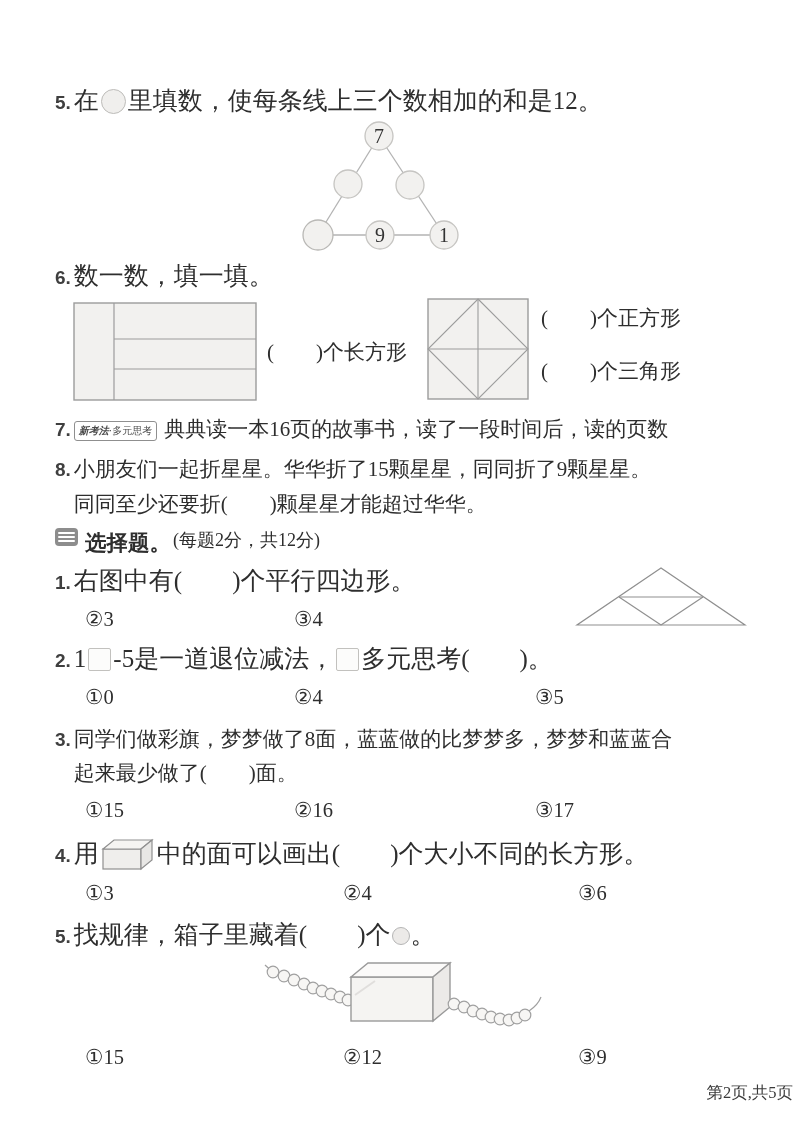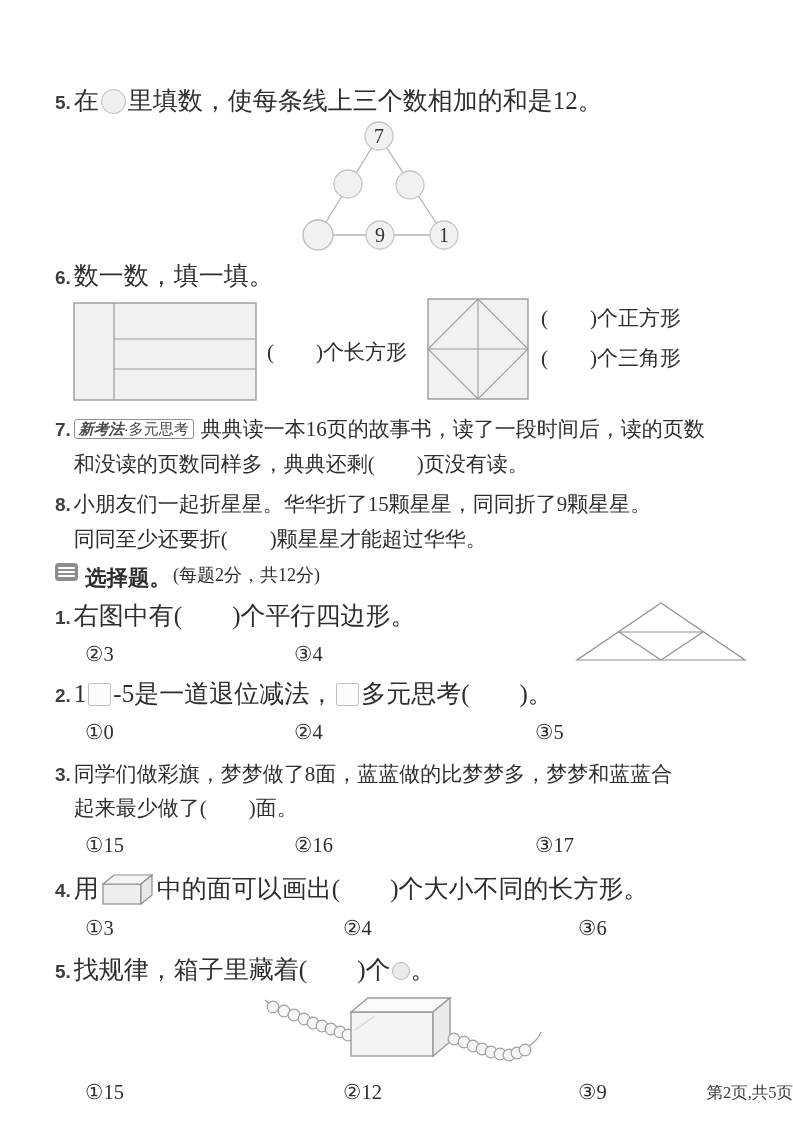--- a/index.html
+++ b/index.html
@@ -15,26 +15,26 @@
       font-size:19px;color:#3f3f3f;flex:0 0 auto;padding-right:3px;}
   .qtext{font-size:25px;line-height:33px;}
   .qbody{font-size:21px;line-height:35px;flex:1 1 auto;}
 
   
   .tri-wrap{margin:3px 0 0 243px;width:168px;height:133px;}
   .figrow{margin-top:10px;display:flex;align-items:flex-start;}
   .fig1{margin-left:18px;}
   .figlabel{font-size:21px;align-self:center;margin-left:10px;}
   .fig2{margin-left:20px;margin-top:-4px;}
-  .fig2labels{display:flex;flex-direction:column;gap:12px;justify-content:center;
+  .fig2labels{display:flex;flex-direction:column;gap:25px;justify-content:center;
               margin-left:12px;font-size:21px;margin-top:2px;}
 
   
   .badge{display:inline-block;font-family:"Liberation Sans","DejaVu Sans",sans-serif;
-         font-size:15px;color:#4a4a4a;border:1px solid #8f8f8f;border-radius:3px;
+         font-size:10px;color:#4a4a4a;border:1px solid #8f8f8f;border-radius:3px;
          padding:0 4px 1px;margin-right:7px;vertical-align:2px;white-space:nowrap;line-height:17px;}
   .badge .b1{font-weight:700;font-style:italic;}
 
   
   .sec{margin-top:6px;display:flex;}
   .sec-icon{width:23px;height:18px;background:#8d8d8d;border-radius:4px;
             display:flex;flex-direction:column;justify-content:space-evenly;
             padding:2px 3px;box-sizing:border-box;margin-right:7px;flex:0 0 auto;}
   .sec-icon i{display:block;height:2px;background:#ffffff;border-radius:1px;}
   .sec-title{font-size:21.5px;font-weight:700;}
@@ -121,21 +121,20 @@
     <span class="fig2labels">
       <span data-bind="fill.q6.square_label">(        )个正方形</span>
       <span data-bind="fill.q6.triangle_label">(        )个三角形</span>
     </span>
   </div>
 
   <div class="qrow" style="margin-top:11px;">
     <span class="qn" data-bind="fill.q7.num">7.</span>
     <div class="qbody">
       <div><span class="badge"><span class="b1" data-bind="fill.q7.badge_bold">新考法</span><span data-bind="fill.q7.badge_rest">·多元思考</span></span><span data-bind="fill.q7.line1">典典读一本16页的故事书，读了一段时间后，读的页数</span></div>
-      <div data-bind="fill.q7.line2">和没读的页数同样多，典典还剩(        )页没有读。</div>
     </div>
   </div>
 
   <div class="qrow" style="margin-top:5px;">
     <span class="qn" data-bind="fill.q8.num">8.</span>
     <div class="qbody">
       <div data-bind="fill.q8.line1">小朋友们一起折星星。华华折了15颗星星，同同折了9颗星星。</div>
       <div data-bind="fill.q8.line2">同同至少还要折(        )颗星星才能超过华华。</div>
     </div>
   </div>

